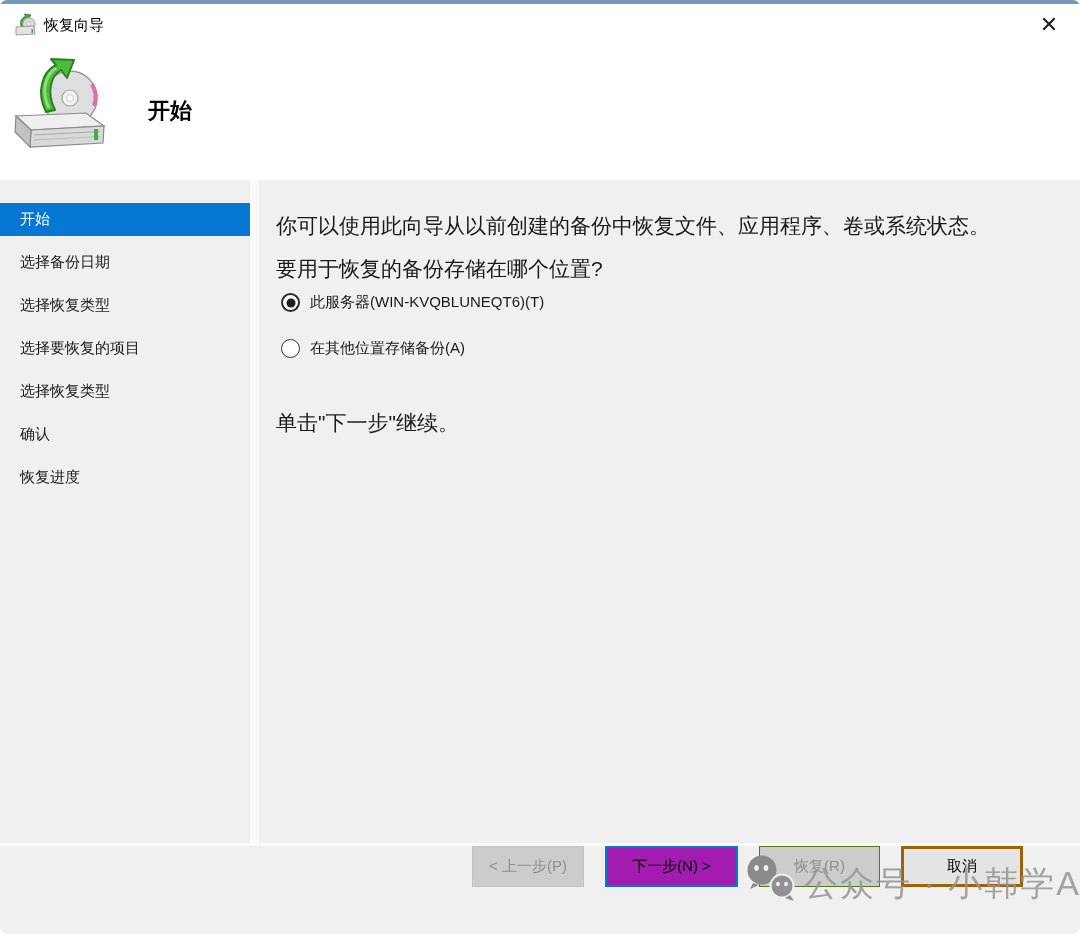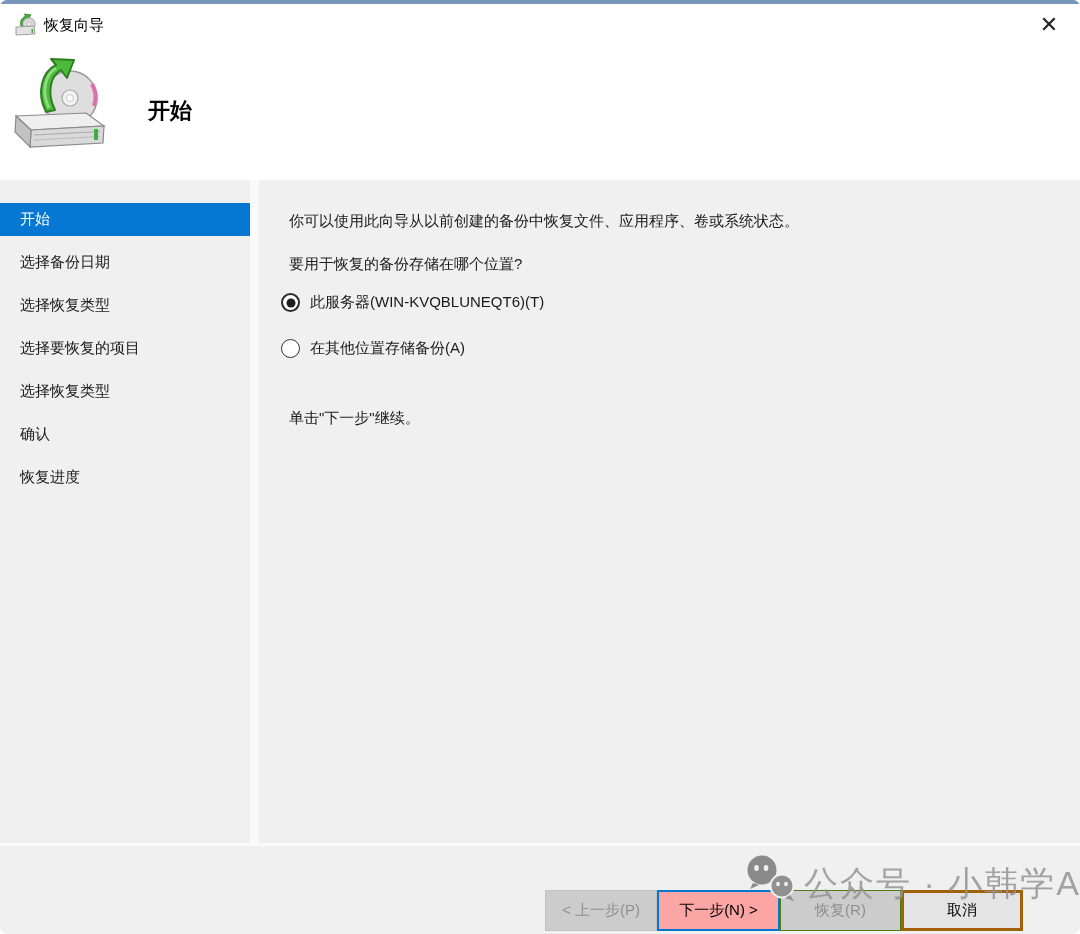--- a/index.html
+++ b/index.html
@@ -35,43 +35,43 @@
   .sidebar { position:absolute; left:0; top:0; width:250px; height:663px; }
   .steps { list-style:none; padding-top:23px; }
   .step { height:33px; margin-bottom:10px; display:flex; align-items:center;
     padding-left:20px; font-size:15px; color:#1a1a1a; cursor:default; }
   .step.active { background:#0678d4; color:#ffffff; }
 
   .divider-v { position:absolute; left:250px; top:0; width:9px; height:663px; background:#fafafa; }
 
   
   .content { position:absolute; left:259px; top:0; right:0; height:663px; }
-  .content .line { position:absolute; left:30px; font-size:15px; color:#1a1a1a; white-space:nowrap; }
+  .content .line { position:absolute; left:17px; font-size:21px; color:#1a1a1a; white-space:nowrap; }
   .intro    { top:32px; }
   .question { top:75px; }
   .hint     { top:229px; }
 
   .radio-row { position:absolute; left:22px; display:flex; align-items:center; cursor:pointer; }
   .radio-row-1 { top:113px;text-align:center; }
   .radio-row-2 { top:159px; }
   .radio-circle { width:19px; height:19px; border-radius:50%; background:#ffffff;
     border:1px solid #333; margin-right:10px; position:relative; flex:0 0 auto; }
   .radio-row.selected .radio-circle { border:2px solid #2b2b2b; }
   .radio-row.selected .radio-circle::after { content:""; position:absolute; left:50%; top:50%;
     width:9px; height:9px; border-radius:50%; background:#1f1f1f; transform:translate(-50%,-50%); }
   .radio-label { font-size:15px; color:#1a1a1a; white-space:nowrap; }
 
   
   .separator-h { position:absolute; left:0; top:663px; width:100%; height:3px; background:#fafafa; }
   .footer { position:absolute; left:0; top:666px; width:100%; height:85px;
-    display:flex; align-items:flex-end; justify-content:flex-end; padding-right:57px; }
+    display:flex; align-items:flex-start; justify-content:flex-end; gap:21px; padding-right:57px; }
   .btn { height:41px; font-size:15px; display:flex; align-items:center; justify-content:center;
     font-family:inherit; cursor:pointer; }
   .btn-back    { width:112px; background:#cccccc; border:1px solid #c2c2c2; color:#8f8f8f; cursor:default; }
-  .btn-next    { width:123px; background:#fca5a5; border:2px solid #0678d4; color:#000; }
+  .btn-next    { width:133px; background:#a21caf; border:2px solid #0678d4; color:#000; }
   .btn-recover { width:121px; background:#cccccc; border:1px solid #4d7c0f; color:#8f8f8f; cursor:default; }
   .btn-cancel  { width:122px; background:#e4e4e4; border:3px solid #a16207; color:#000; }
 
   
   .watermark { position:absolute; left:744px; top:854px; display:flex; align-items:center;
     z-index:5; pointer-events:none; }
   .watermark .wm-text { font-size:34px; color:rgba(148,148,148,0.85); margin-left:4px; white-space:nowrap; letter-spacing:2px; }
 </style>
 </head>
 <body>

